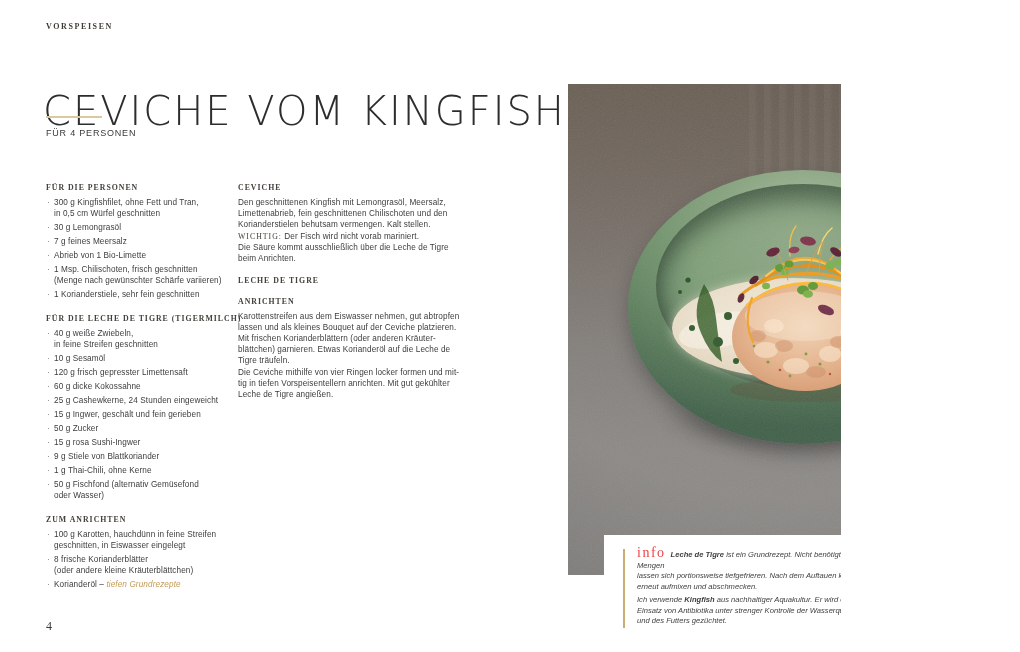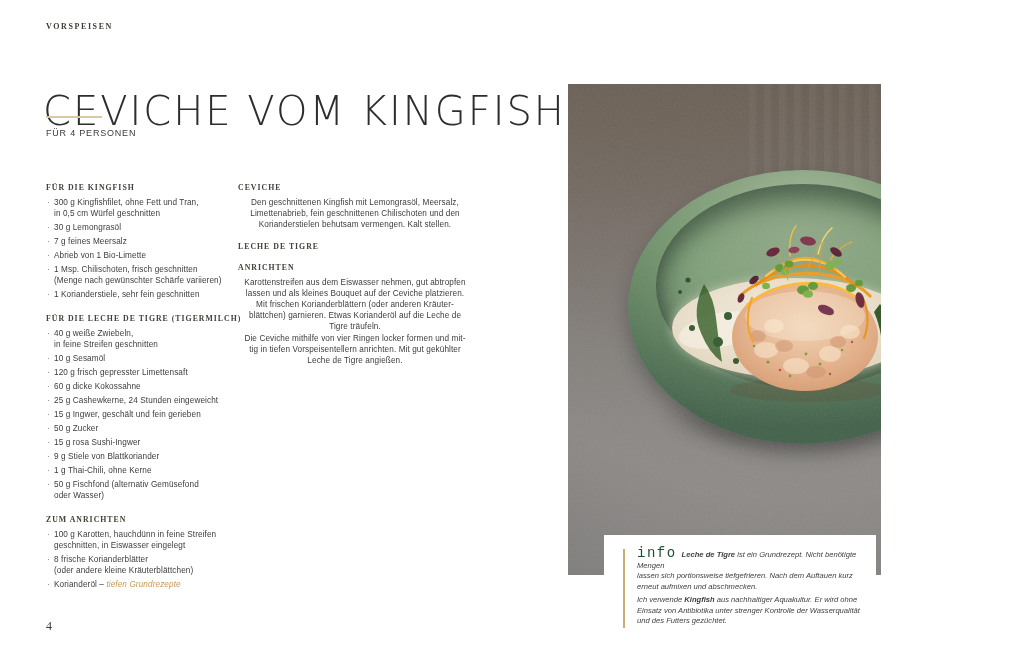--- a/index.html
+++ b/index.html
@@ -1,18 +1,18 @@
 <!DOCTYPE html>
 <html><head>
 <meta charset="utf-8">
 <style>
   html,body{margin:0;padding:0;background:#ffffff;}
   .page{
     position:relative;width:841px;height:652px;background:#ffffff;overflow:hidden;
-    font-family:"Liberation Sans",sans-serif;color:#3c3c3c;padding-left:40px;
+    font-family:"Liberation Sans",sans-serif;color:#3c3c3c;
   }
   
   .kicker{
     position:absolute;left:46px;top:22px;
     font-family:"Liberation Serif","DejaVu Serif",serif;font-weight:600;
     font-size:8px;letter-spacing:1.6px;color:#403c35;
   }
   .title{
     position:absolute;left:43px;top:64px;line-height:1;white-space:nowrap;
     font-family:"DejaVu Sans","Liberation Sans",sans-serif;font-weight:200;
@@ -35,21 +35,21 @@
   .ing-section + .ing-section{margin-top:14px;}
   .ing-list{list-style:none;margin:0;padding:0;}
   .ing-item{
     position:relative;padding-left:8px;margin:0 0 3px 0;
     font-size:8.2px;line-height:11px;letter-spacing:.1px;white-space:pre-line;color:#3c3c3c;
   }
   .ing-item::before{content:"·";position:absolute;left:1px;top:0;color:#777;}
   .gold-ref{color:#c49a55;font-style:italic;}
 
   .method-section{margin-bottom:12px;}
-  .method-p{margin:0 0 1px 0;font-size:8.2px;line-height:11px;letter-spacing:.1px;white-space:pre-line;color:#3c3c3c;text-align:center;}
+  .method-p{margin:0 0 1px 0;font-size:8.2px;line-height:11px;letter-spacing:.1px;white-space:pre-line;color:#3c3c3c;}
   .lead{font-family:"Liberation Serif","DejaVu Serif",serif;font-size:7.8px;letter-spacing:1px;color:#44403a;}
 
   
   .photo{position:absolute;left:568px;top:84px;width:452px;height:491px;overflow:hidden;}
   .ph-bg{position:absolute;inset:0;
     background:linear-gradient(180deg,#695e53 0%,#6e645a 14%,#78706a 34%,#837f7b 54%,#8b8885 74%,#8e8c89 100%);}
   .ph-streaks{position:absolute;top:0;right:0;width:60%;height:40%;opacity:.5;
     background:repeating-linear-gradient(90deg,rgba(255,255,255,.06) 0 5px,rgba(0,0,0,.04) 9px 15px);}
   .ph-vignette{position:absolute;inset:0;
     background:radial-gradient(130% 95% at 50% 32%,rgba(0,0,0,0) 55%,rgba(33,31,34,.25) 100%);}
@@ -67,39 +67,39 @@
   .dish-art{position:absolute;inset:0;}
   .ph-grain{position:absolute;inset:0;pointer-events:none;}
 
   
   .info-box{
     position:absolute;left:604px;top:535px;width:272px;min-height:72px;background:#ffffff;
     padding:13px 6px 8px 33px;box-sizing:border-box;
   }
   .info-box::before{content:"";position:absolute;left:19px;top:14px;bottom:10px;width:2px;background:#c9ad72;}
   .info-label{
-    font-family:Liberation Mono, monospace;font-size:14px;letter-spacing:1.5px;
-    color:#14532d;margin-right:5px;font-style:normal;
+    font-family:Liberation Serif, serif;font-size:14px;letter-spacing:1.5px;
+    color:#ef4444;margin-right:5px;font-style:normal;
   }
   .info-p{margin:0 0 3px 0;font-size:7.6px;line-height:10.5px;font-style:italic;color:#3f3f3f;white-space:pre-line;}
   .info-p b{font-weight:bold;}
 </style>
 </head>
 <body>
 
 <div class="page">
 
   <div class="kicker">VORSPEISEN</div>
   <h1 class="title">CEVICHE VOM KINGFISH</h1>
   <div class="divider"></div>
   <div class="serving">FÜR 4 PERSONEN</div>
 
   <div class="col-ingredients">
       <section class="ing-section">
-        <h3 class="eyebrow">FÜR DIE KINGFISH</h3>
+        <h3 class="eyebrow">FÜR DIE PERSONEN</h3>
         <ul class="ing-list">
           <li class="ing-item">300 g Kingfishfilet, ohne Fett und Tran,
 in 0,5 cm Würfel geschnitten</li>
           <li class="ing-item">30 g Lemongrasöl</li>
           <li class="ing-item">7 g feines Meersalz</li>
           <li class="ing-item">Abrieb von 1 Bio-Limette</li>
           <li class="ing-item">1 Msp. Chilischoten, frisch geschnitten
 (Menge nach gewünschter Schärfe variieren)</li>
           <li class="ing-item">1 Korianderstiele, sehr fein geschnitten</li>
         </ul>
@@ -132,20 +132,23 @@
           <li class="ing-item">Korianderöl – <em class="gold-ref">tiefen Grundrezepte</em></li>
         </ul>
       </section>
     </div>
   <div class="col-method">
       <section class="method-section">
         <h3 class="eyebrow">CEVICHE</h3>
         <p class="method-p">Den geschnittenen Kingfish mit Lemongrasöl, Meersalz,
 Limettenabrieb, fein geschnittenen Chilischoten und den
 Korianderstielen behutsam vermengen. Kalt stellen.</p>
+        <p class="method-p"><span class="lead">WICHTIG:</span> Der Fisch wird nicht vorab mariniert.
+Die Säure kommt ausschließlich über die Leche de Tigre
+beim Anrichten.</p>
       </section>
       <section class="method-section">
         <h3 class="eyebrow">LECHE DE TIGRE</h3>
       </section>
       <section class="method-section">
         <h3 class="eyebrow">ANRICHTEN</h3>
         <p class="method-p">Karottenstreifen aus dem Eiswasser nehmen, gut abtropfen
 lassen und als kleines Bouquet auf der Ceviche platzieren.
 Mit frischen Korianderblättern (oder anderen Kräuter-
 blättchen) garnieren. Etwas Korianderöl auf die Leche de

